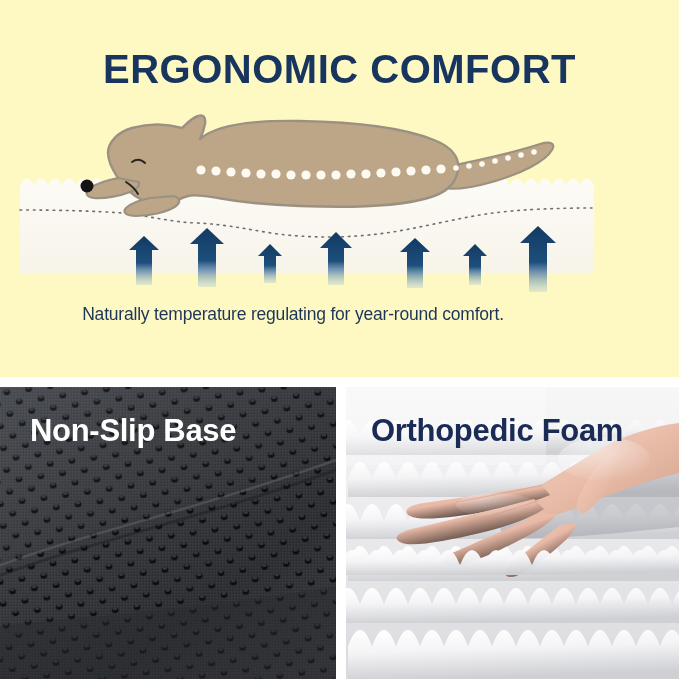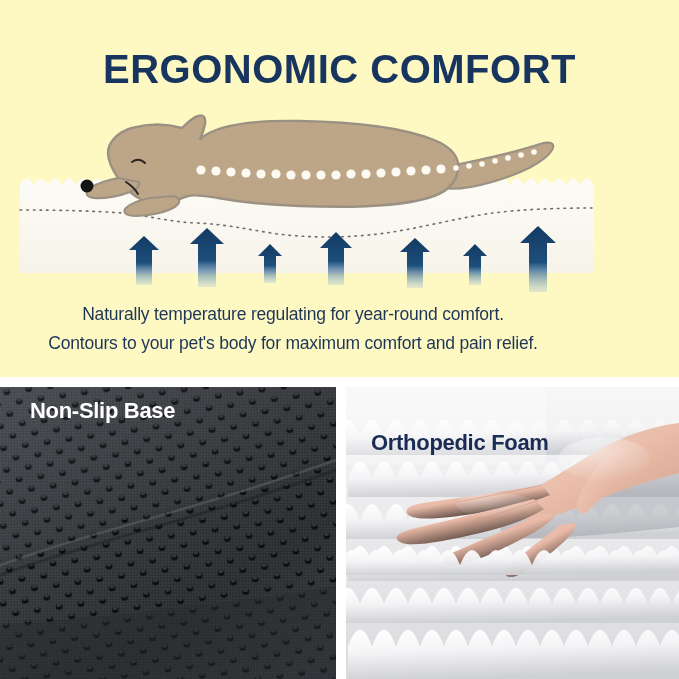--- a/index.html
+++ b/index.html
@@ -89,37 +89,36 @@
     position: absolute;
     top: 387px;
     height: 292px;
     overflow: hidden;
   }
   .panel-left  { left: 0;     width: 336px; background: #3a3c40; }
   .panel-right { left: 346px; width: 333px; background: #f2f2f2; }
 
   .panel-label {
     position: absolute;
-    top: 11px;
-    font-size: 22px;
+    top: 26px;
+    font-size: 31px;
     font-weight: bold;
     letter-spacing: -0.3px;
     font-family: "Liberation Sans", sans-serif;
     z-index: 4;
     white-space: nowrap;
     text-align: center;
   }
   .panel-left .panel-label {
     left: 30px;
     color: #ffffff;
   }
   .panel-right .panel-label {
     left: 25px;
     color: #1a2b55;
-    margin-top: 32px;
   }
 
   .texture { position: absolute; left: 0; top: 0; width: 100%; height: 100%; }
   .texture svg { display:block; width:100%; height:100%; }
 </style>
 </head>
 <body>
 
 <div class="infographic">
 
@@ -252,21 +251,20 @@
               <circle cx="495" cy="51" r="2.8"></circle>
             <circle cx="508" cy="48" r="2.8"></circle>
               <circle cx="521" cy="45" r="2.8"></circle>
             <circle cx="534" cy="42" r="2.8"></circle>
           </g>
         </g>
       </svg>
     </div>
 
     <div class="caption caption-1">Naturally temperature regulating for year-round comfort.</div>
-    <div class="caption caption-2">Contours to your pet's body for maximum comfort and pain relief.</div>
   </div>
 
   <div class="panel-divider"></div>
   <div class="panel-gutter"></div>
 
   <div class="bottom-panel panel-left">
     <div class="texture">
       <svg viewBox="0 0 336 292" preserveAspectRatio="none" xmlns="http://www.w3.org/2000/svg">
         <defs>
           <linearGradient id="fabBg" x1="0.1" y1="0" x2="0.9" y2="1">

